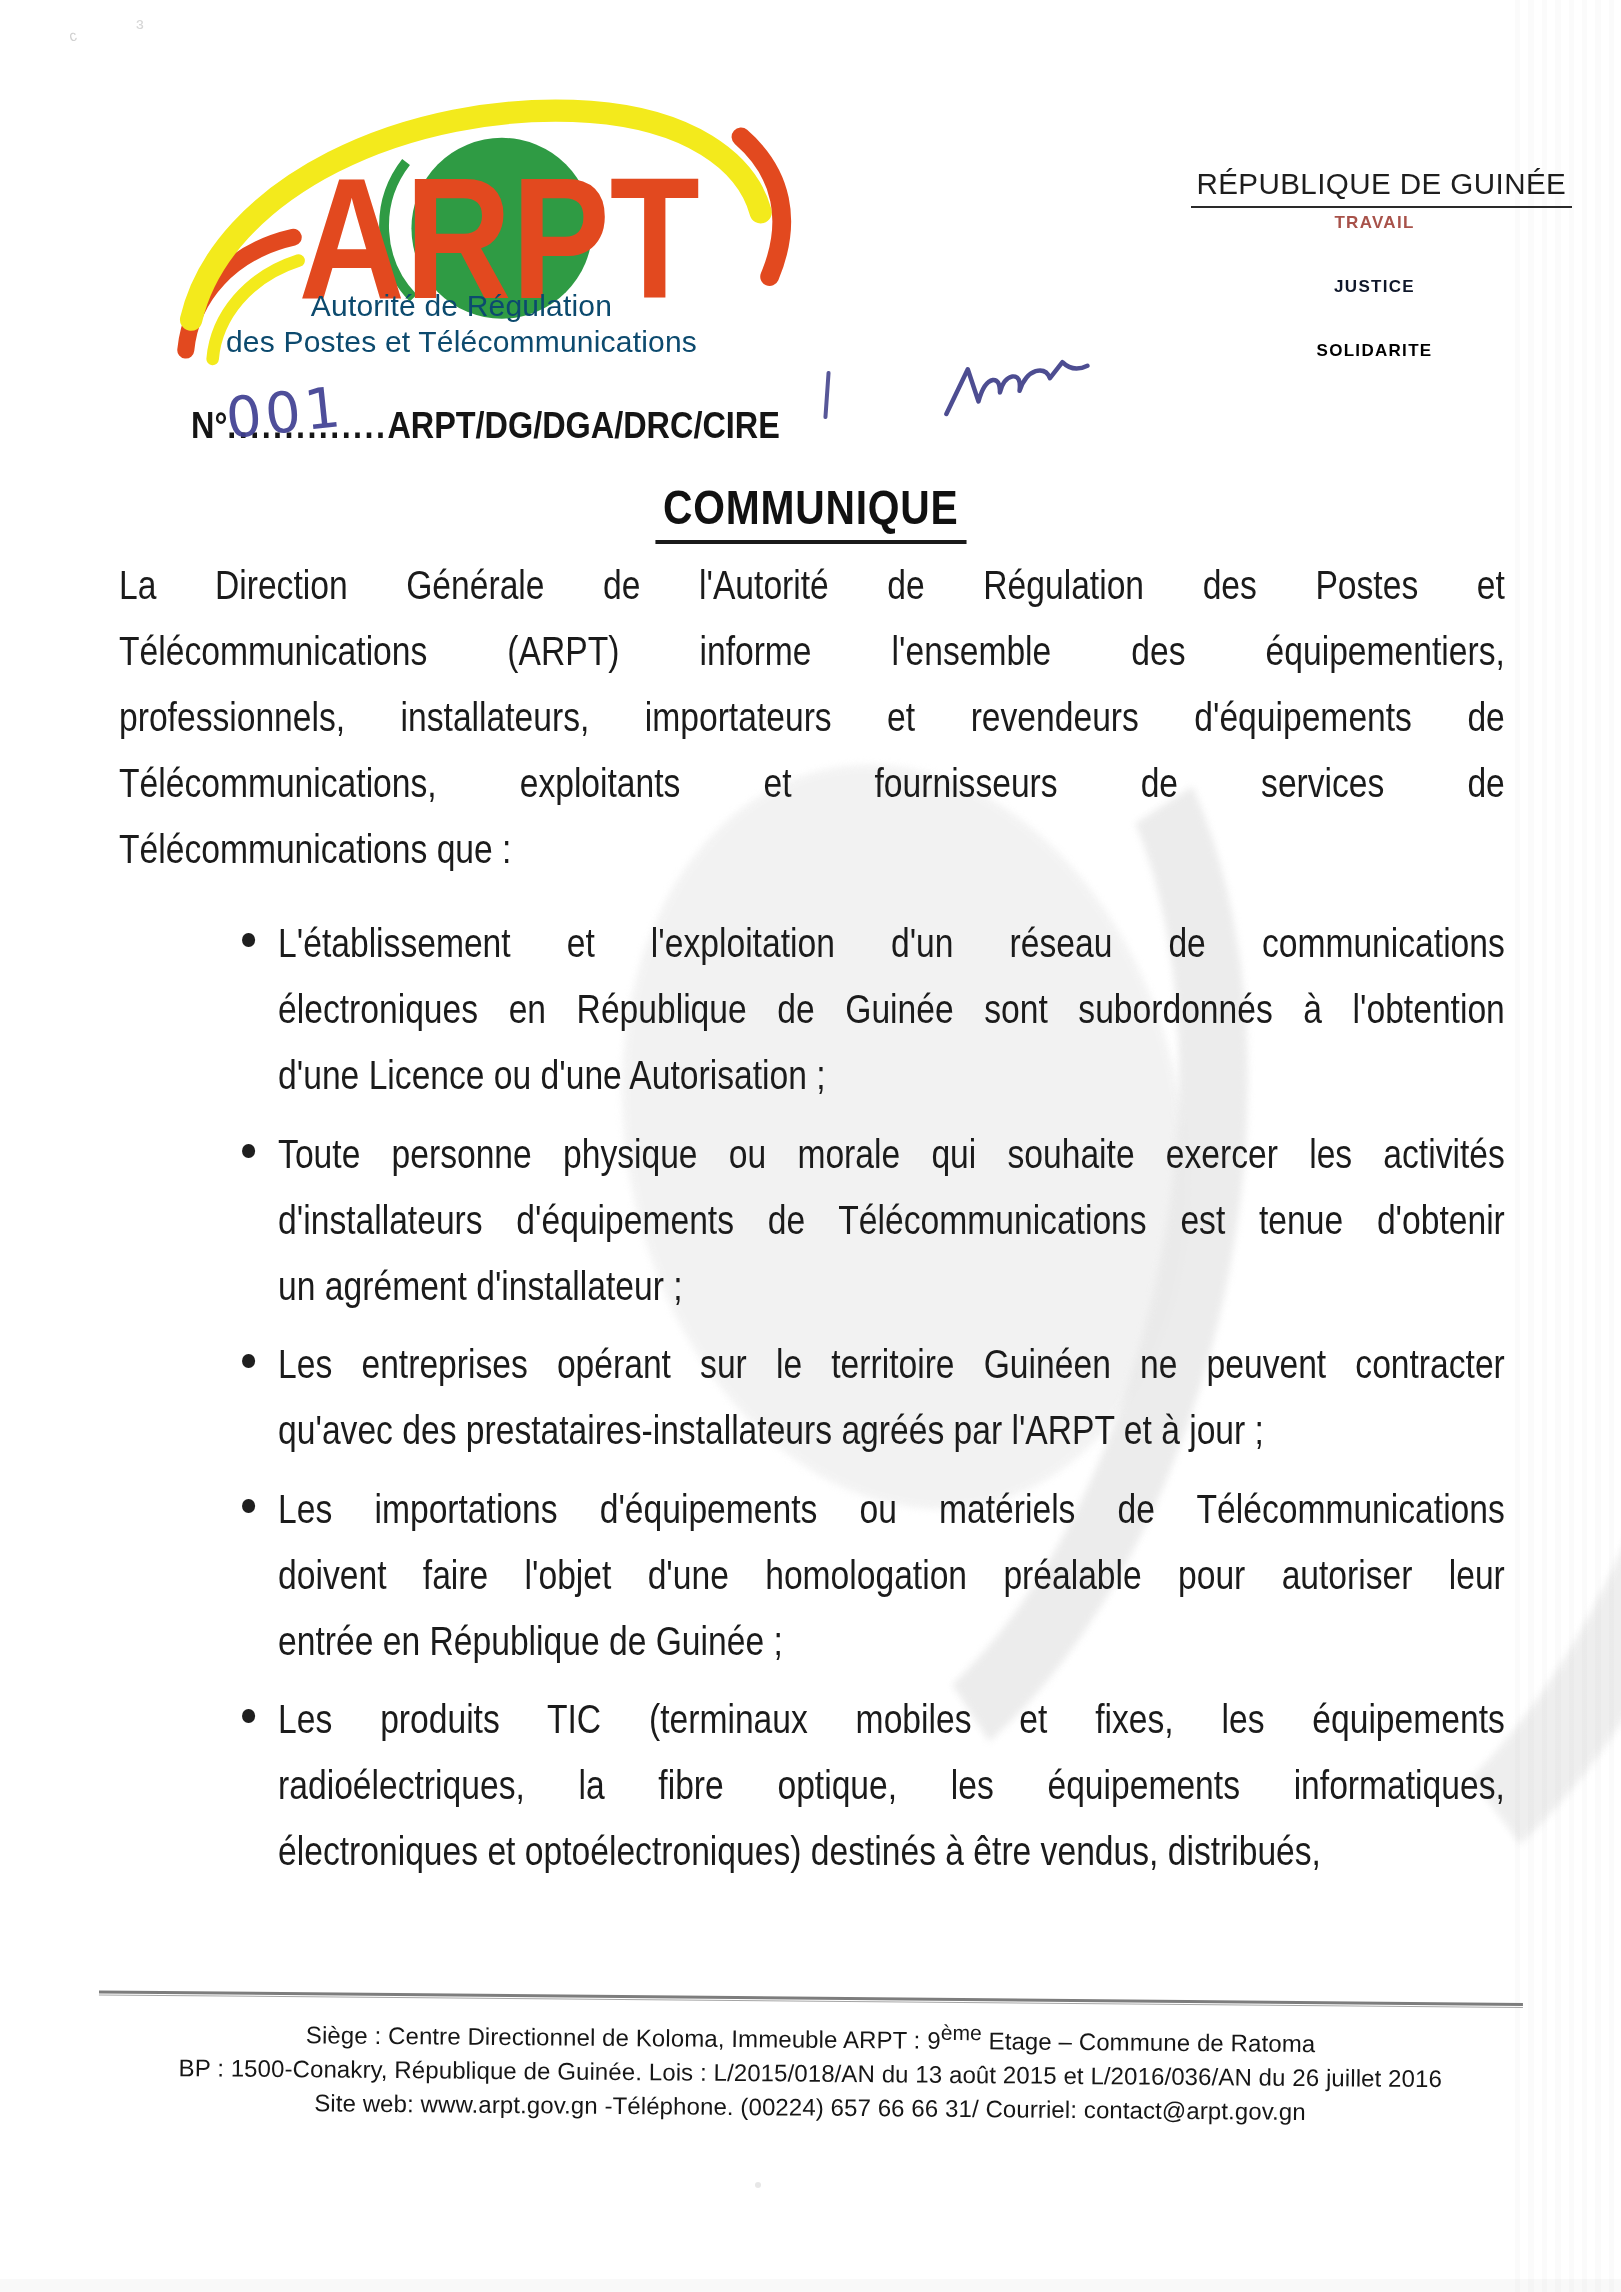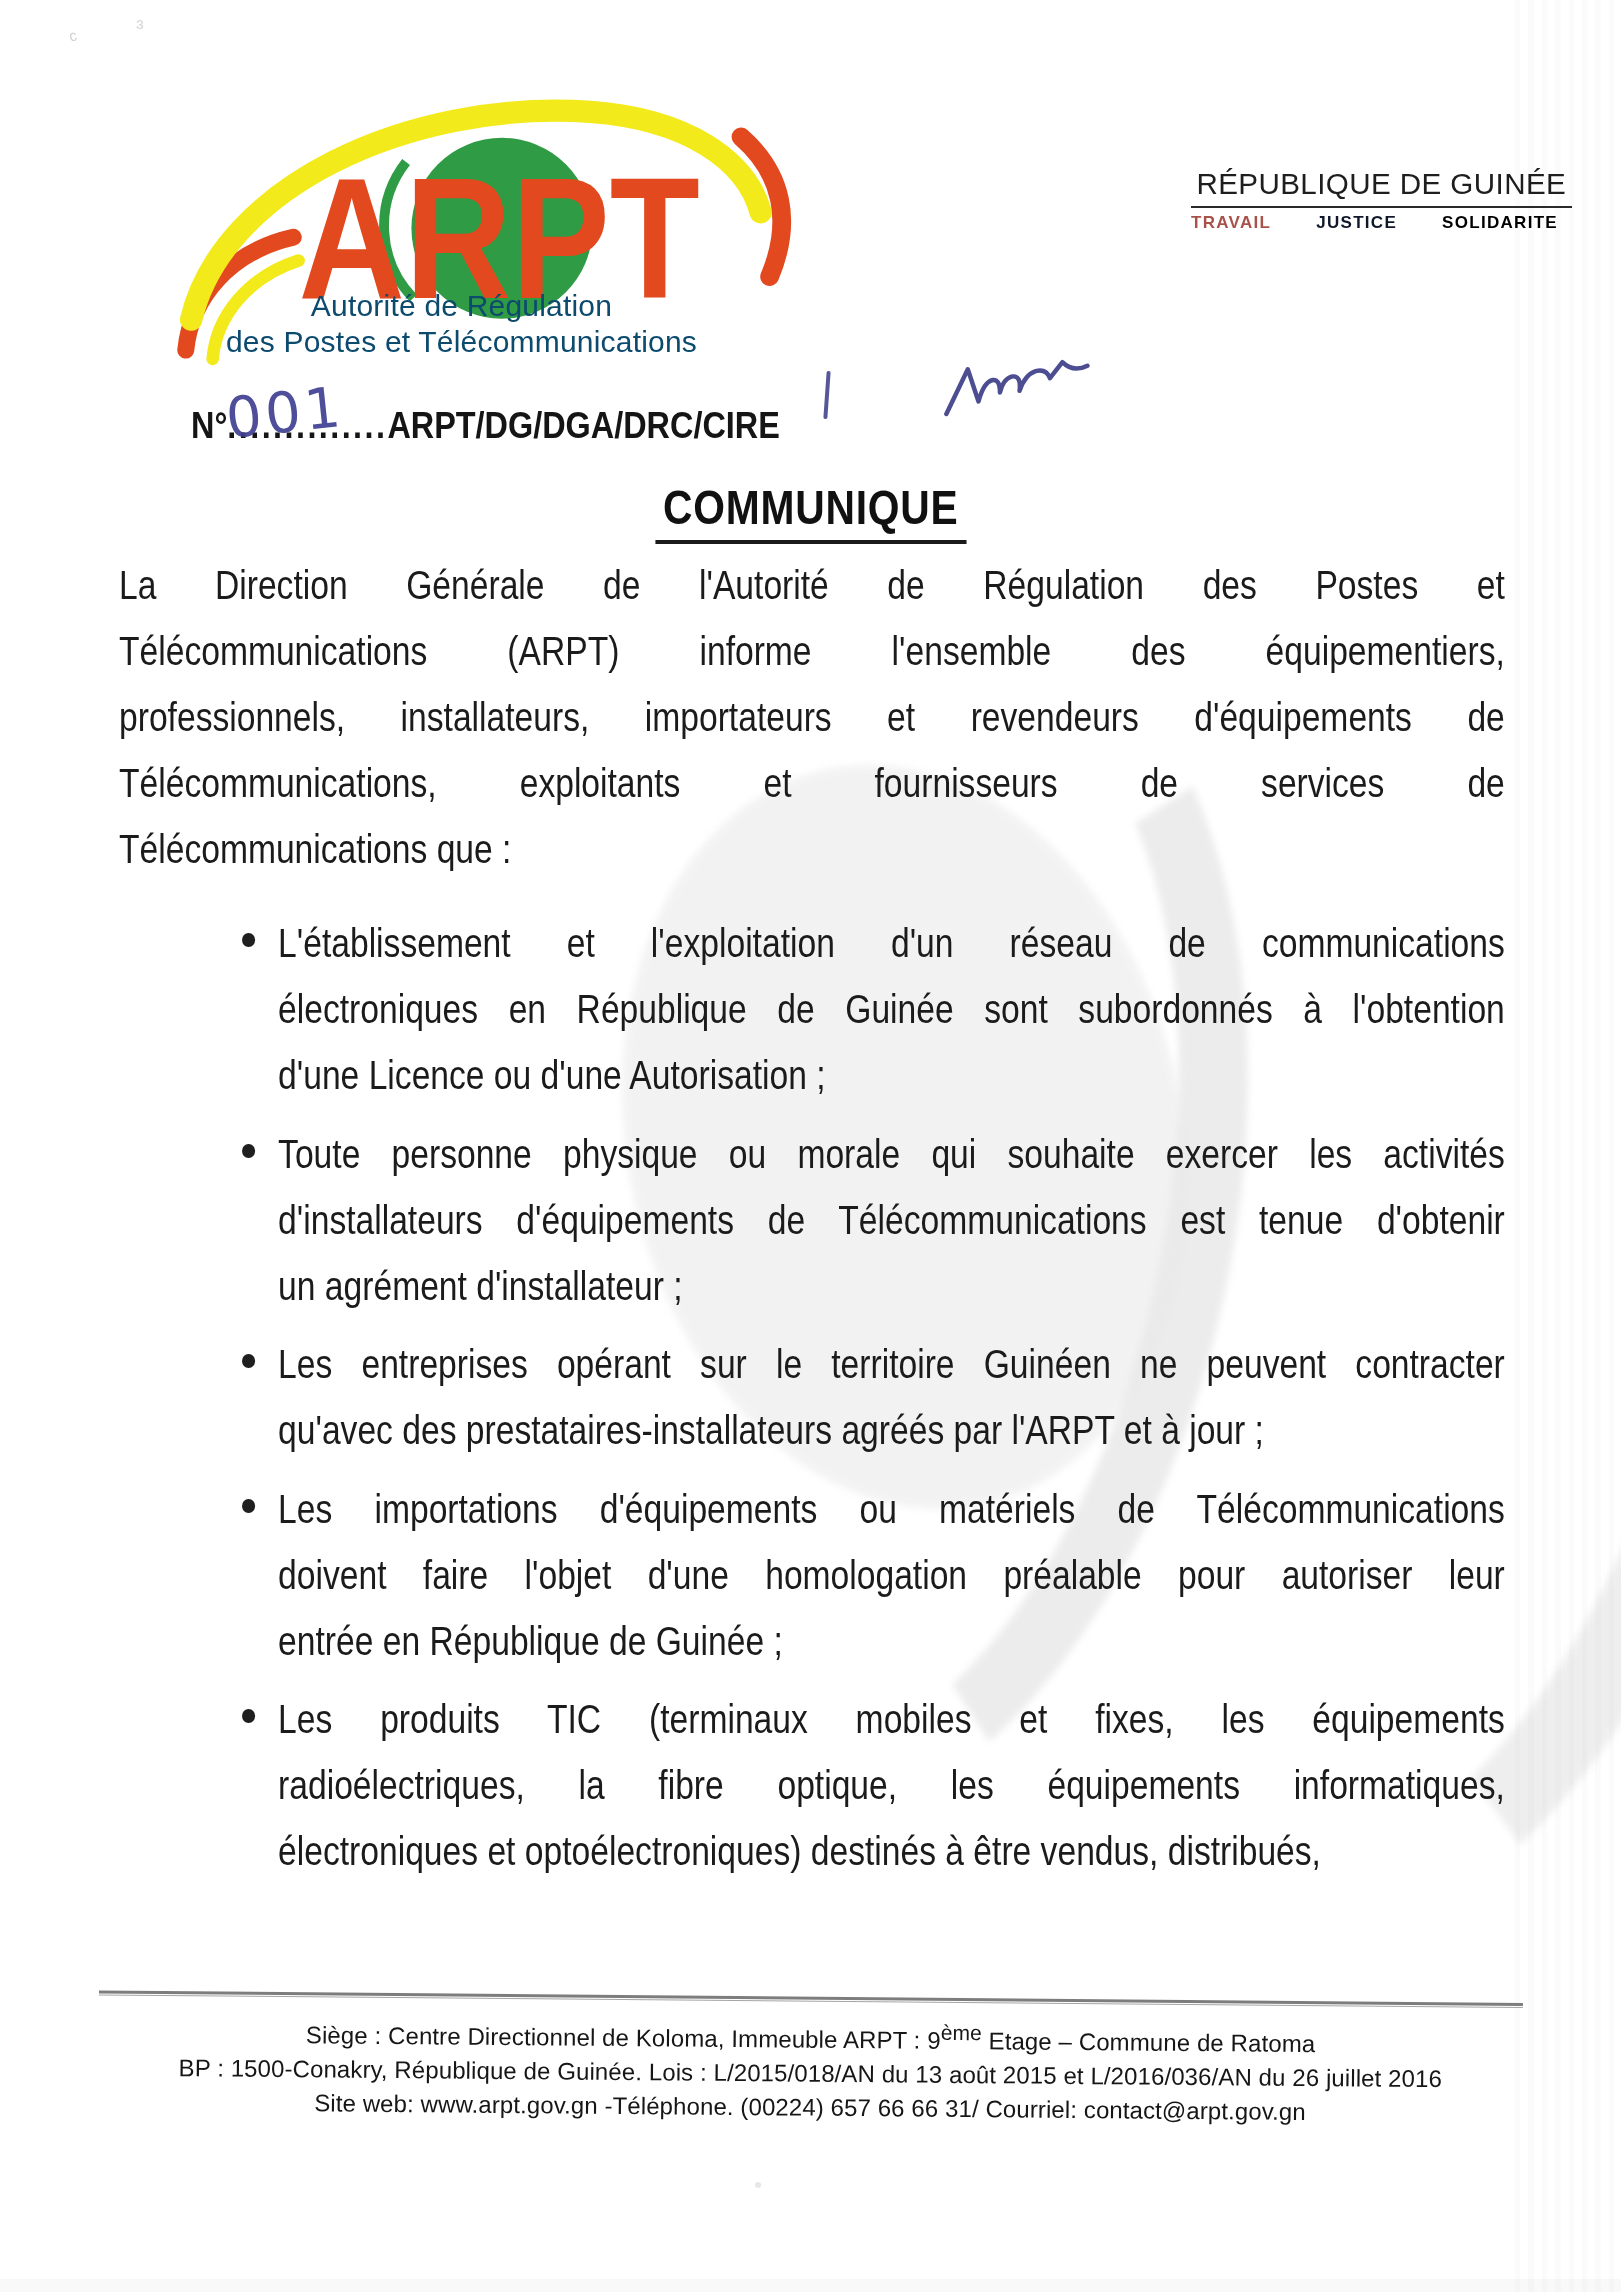--- a/index.html
+++ b/index.html
@@ -21,22 +21,22 @@
   .scan-bottom{position:absolute;left:0;bottom:0;width:100%;height:14.3px;z-index:1;
     background:rgba(0,0,0,.025);}
   .speck{position:absolute;z-index:2;color:#9a9a9a;opacity:.45;font-size:21.5px;}
   
   .logo-svg{position:absolute;left:166px;top:85px;z-index:2;}
   .logo-sub{position:absolute;left:202px;top:288px;width:519px;text-align:center;
     z-index:2;font-size:30px;line-height:36px;color:#0c4a6e;letter-spacing:0.2px;}
   .republic{position:absolute;left:1191px;top:167px;width:367px;text-align:center;z-index:2;}
   .republic-title{display:inline-block;font-size:29.6px;letter-spacing:0.4px;color:#1e1e1e;
     border-bottom:2.7px solid #2a2a2a;padding:0 5.4px 4.5px 5.4px;white-space:nowrap;text-align:center;}
-  .motto{display:flex;justify-content:space-between;gap:34px;margin-top:5.4px;
-    font-size:17px;font-weight:bold;letter-spacing:1.3px;}
+  .motto{display:flex;justify-content:center;gap:44px;margin-top:5.4px;
+    font-size:17px;font-weight:bold;letter-spacing:1.3px;flex-direction:column;}
   .motto-travail{color:#a8524a;}
   .motto-justice{color:#0f172a;}
   .motto-solidarite{color:#000000;}
   
   .refline{position:absolute;left:191px;top:405px;z-index:2;font-size:36px;font-weight:bold;
     color:#151515;transform:scaleX(.9);transform-origin:left top;white-space:nowrap;}
   .ref-dots{letter-spacing:2.7px;}
   .hand-number{position:absolute;left:226px;top:380px;z-index:3;color:#3f3f92;
     font-family:"DejaVu Sans",sans-serif;font-size:56px;font-weight:400;
     transform:rotate(-6deg);letter-spacing:3.6px;opacity:.92;}

